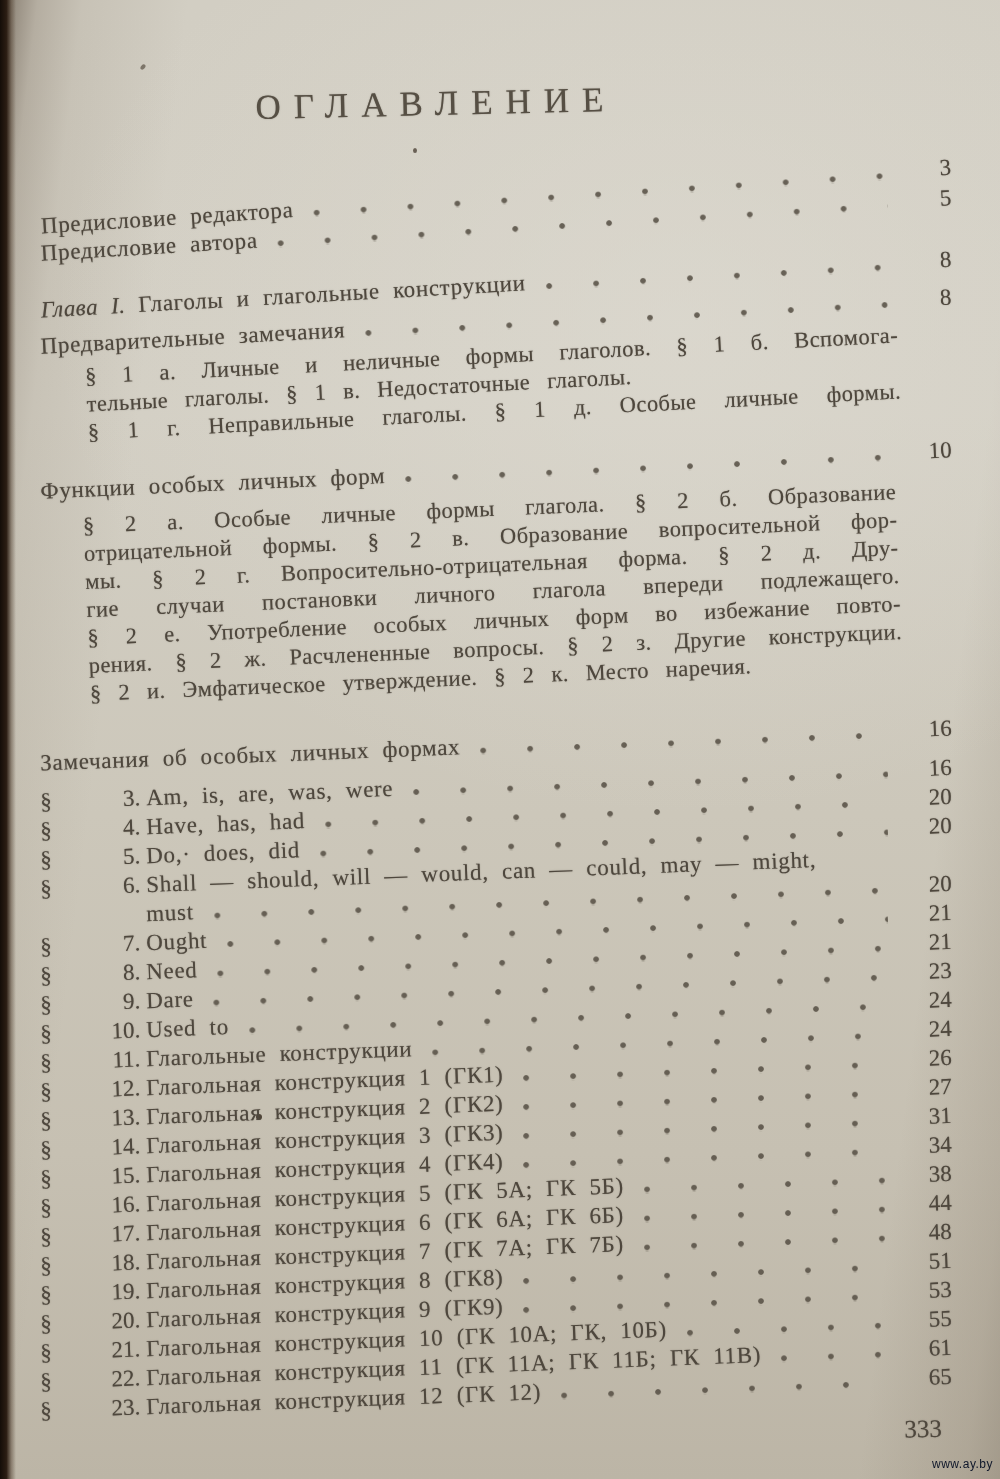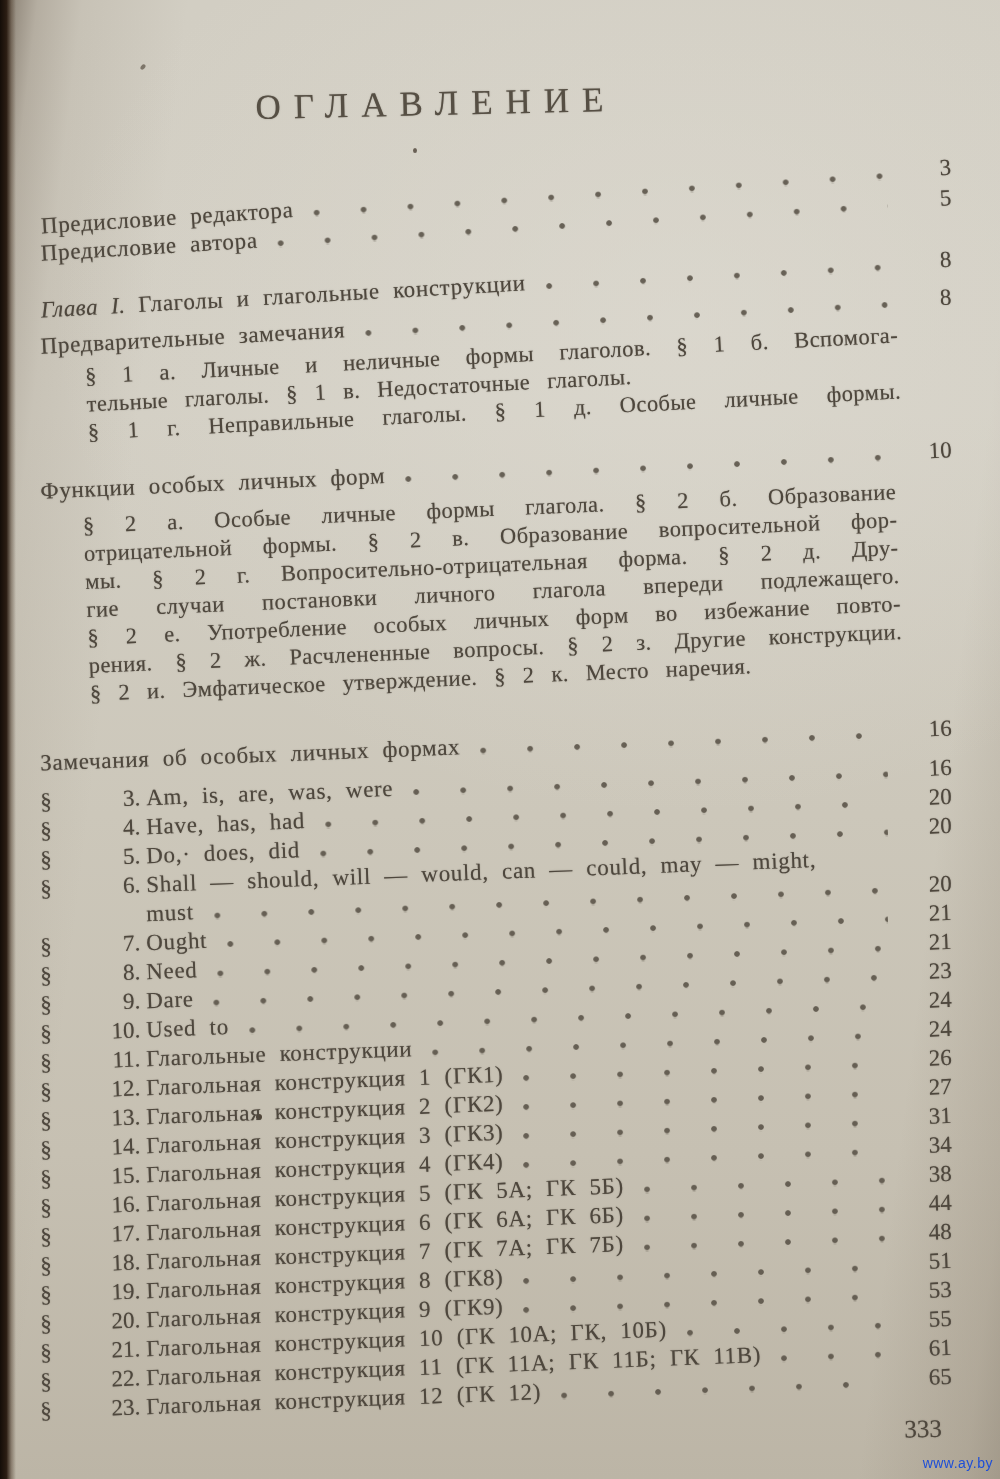--- a/index.html
+++ b/index.html
@@ -28,21 +28,21 @@
     background-size:47px 7px;background-repeat:repeat-x;background-position:6px 16px;}
   .dots.hidden{background:none;}
   .pg{width:54px;flex:none;text-align:right;font-size:23px;}
   .block{width:814px;margin-left:46px;font-size:22.5px;line-height:28px;
     letter-spacing:.02em;word-spacing:.22em;text-align:justify;}
   .block .bl{text-align:justify;}
   .block .jlast{text-align-last:justify;}
   .block .wide{word-spacing:.48em;}
   .footer-pg{text-align:right;padding-right:10px;font-size:25px;margin-top:16px;transform:rotate(-1.2deg);}
   .watermark{position:absolute;right:7px;bottom:8px;font-family:"Liberation Sans","DejaVu Sans",sans-serif;
-    font-size:14px;color:#1d4ed8;letter-spacing:.5px;}
+    font-size:12px;color:#0f172a;letter-spacing:.5px;}
   .speck{position:absolute;border-radius:50%;background:#3a2f23;}
   .s1{left:413px;top:148px;width:4px;height:5px;opacity:.7;}
   .s2{left:256px;top:1114px;width:6px;height:6px;opacity:.85;}
   .s3{left:141px;top:64px;width:4px;height:6px;opacity:.55;transform:rotate(40deg);}
 </style>
 </head>
 <body>
 
 <div class="spine"></div>
 <span class="speck s1"></span>

